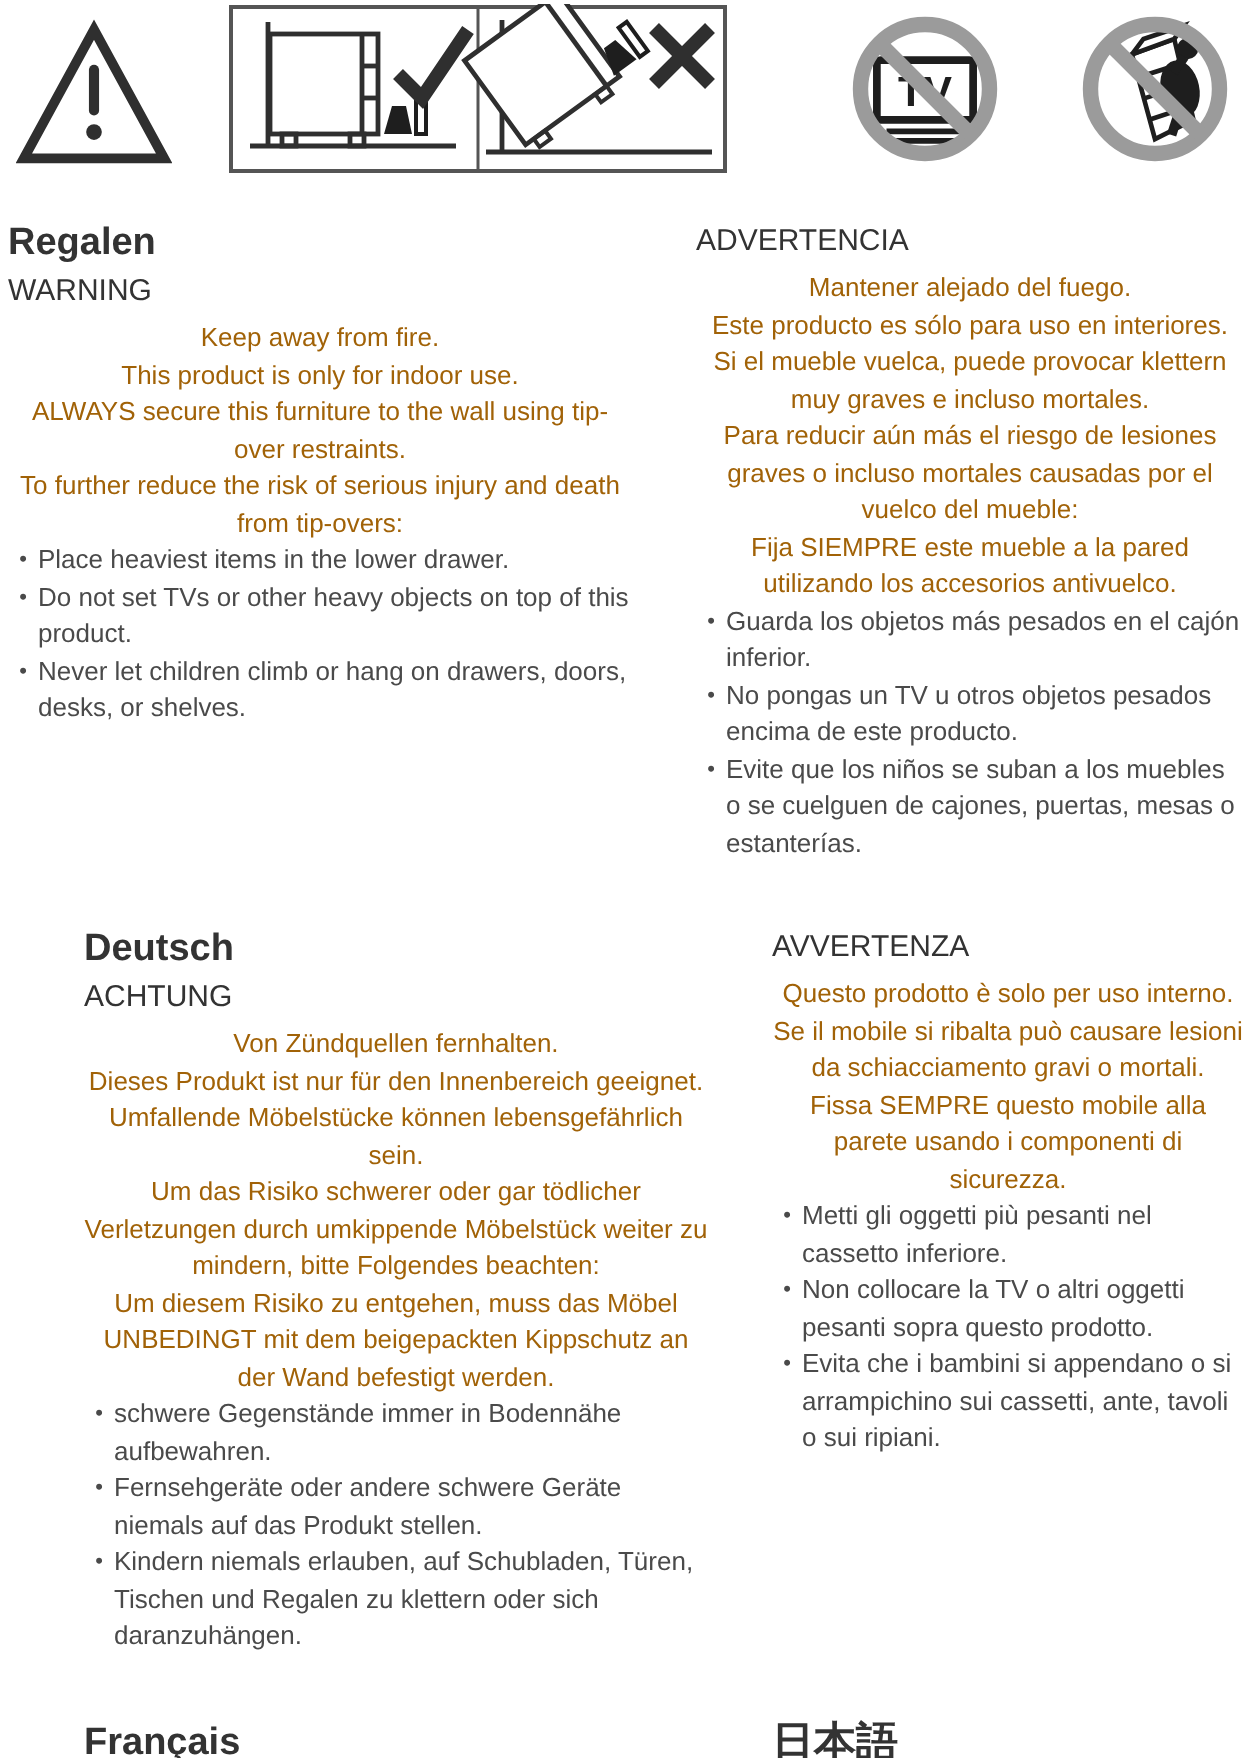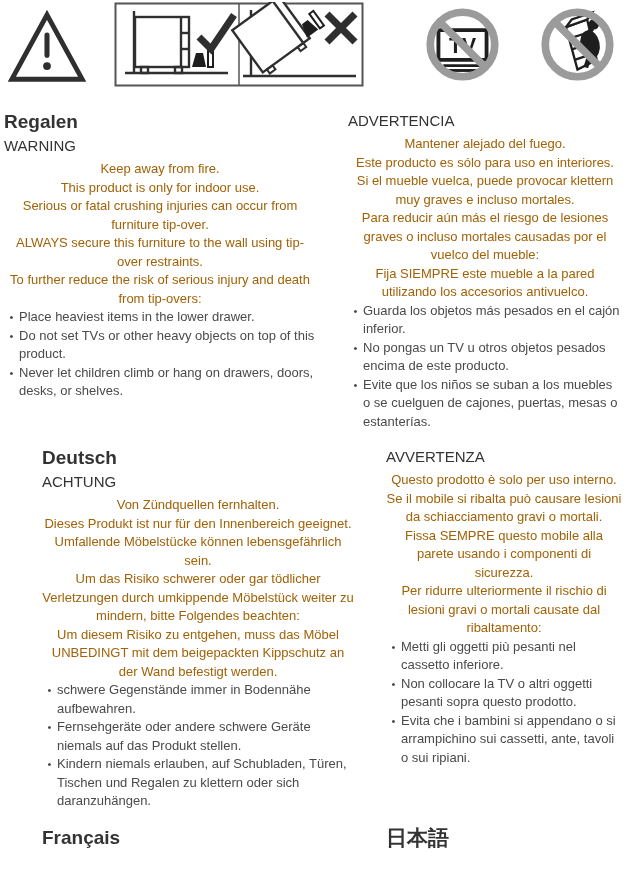--- a/index.html
+++ b/index.html
@@ -10,21 +10,21 @@
   .icon-row{position:absolute;top:0;left:0;width:630px;height:100px;}
   .icon{position:absolute;}
   .icon-warning{left:8px;top:9px;width:78px;height:78px;}
   .icon-panel{left:114px;top:2px;width:250px;height:85px;}
   .icon-no-tv{left:424px;top:6px;width:77px;height:77px;}
   .icon-no-climb{left:539px;top:6px;width:77px;height:77px;}
 
   
   .sections{position:absolute;top:111px;left:0;width:630px;}
   .row{display:grid;grid-template-columns:344px 1fr;padding:0 8px 0 4px;}
-  .row + .row{margin-top:16px;padding-left:42px;}
+  .row + .row{margin-top:33px;padding-left:42px;}
   .lang-section{max-width:312px;}
   .row > .lang-section:nth-child(2){max-width:281px;}
 
   .lang-title{font-size:19px;font-weight:bold;color:#333;margin:0 0 3px 0;line-height:22px;}
   .warn-title{font-size:15px;font-weight:normal;color:#333;margin:0 0 5px 0;line-height:19px;}
   .body-line{font-size:13px;line-height:18.5px;color:#a16207;text-align:center;}
   .bullet-row{display:flex;font-size:13px;line-height:18.5px;color:#4a4a4a;}
   .bullet-dot{width:15px;flex:0 0 15px;text-align:center;font-size:11px;}
   .bullet-text{flex:1;}
 
@@ -114,21 +114,20 @@
 
 <div class="sections">
 
   <div class="row">
     <section class="lang-section">
       <h2 class="lang-title">Regalen</h2>
       <h3 class="warn-title">WARNING</h3>
       <div class="paras">
           <div class="body-line">Keep away from fire.</div>
           <div class="body-line">This product is only for indoor use.</div>
-          <div class="body-line">Serious or fatal crushing injuries can occur from furniture tip-over.</div>
           <div class="body-line">ALWAYS secure this furniture to the wall using tip-over restraints.</div>
           <div class="body-line">To further reduce the risk of serious injury and death from tip-overs:</div>
         </div>
       <div class="bullets">
           <div class="bullet-row">
             <span class="bullet-dot">•</span>
             <span class="bullet-text">Place heaviest items in the lower drawer.</span>
           </div>
           <div class="bullet-row">
             <span class="bullet-dot">•</span>
@@ -191,21 +190,20 @@
             <span class="bullet-text">Kindern niemals erlauben, auf Schubladen, Türen, Tischen und Regalen zu klettern oder sich daranzuhängen.</span>
           </div>
         </div>
     </section>
     <section class="lang-section">
       <h3 class="warn-title">AVVERTENZA</h3>
       <div class="paras">
           <div class="body-line">Questo prodotto è solo per uso interno.</div>
           <div class="body-line">Se il mobile si ribalta può causare lesioni da schiacciamento gravi o mortali.</div>
           <div class="body-line">Fissa SEMPRE questo mobile alla parete usando i componenti di sicurezza.</div>
-          <div class="body-line">Per ridurre ulteriormente il rischio di lesioni gravi o mortali causate dal ribaltamento:</div>
         </div>
       <div class="bullets">
           <div class="bullet-row">
             <span class="bullet-dot">•</span>
             <span class="bullet-text">Metti gli oggetti più pesanti nel cassetto inferiore.</span>
           </div>
           <div class="bullet-row">
             <span class="bullet-dot">•</span>
             <span class="bullet-text">Non collocare la TV o altri oggetti pesanti sopra questo prodotto.</span>
           </div>

